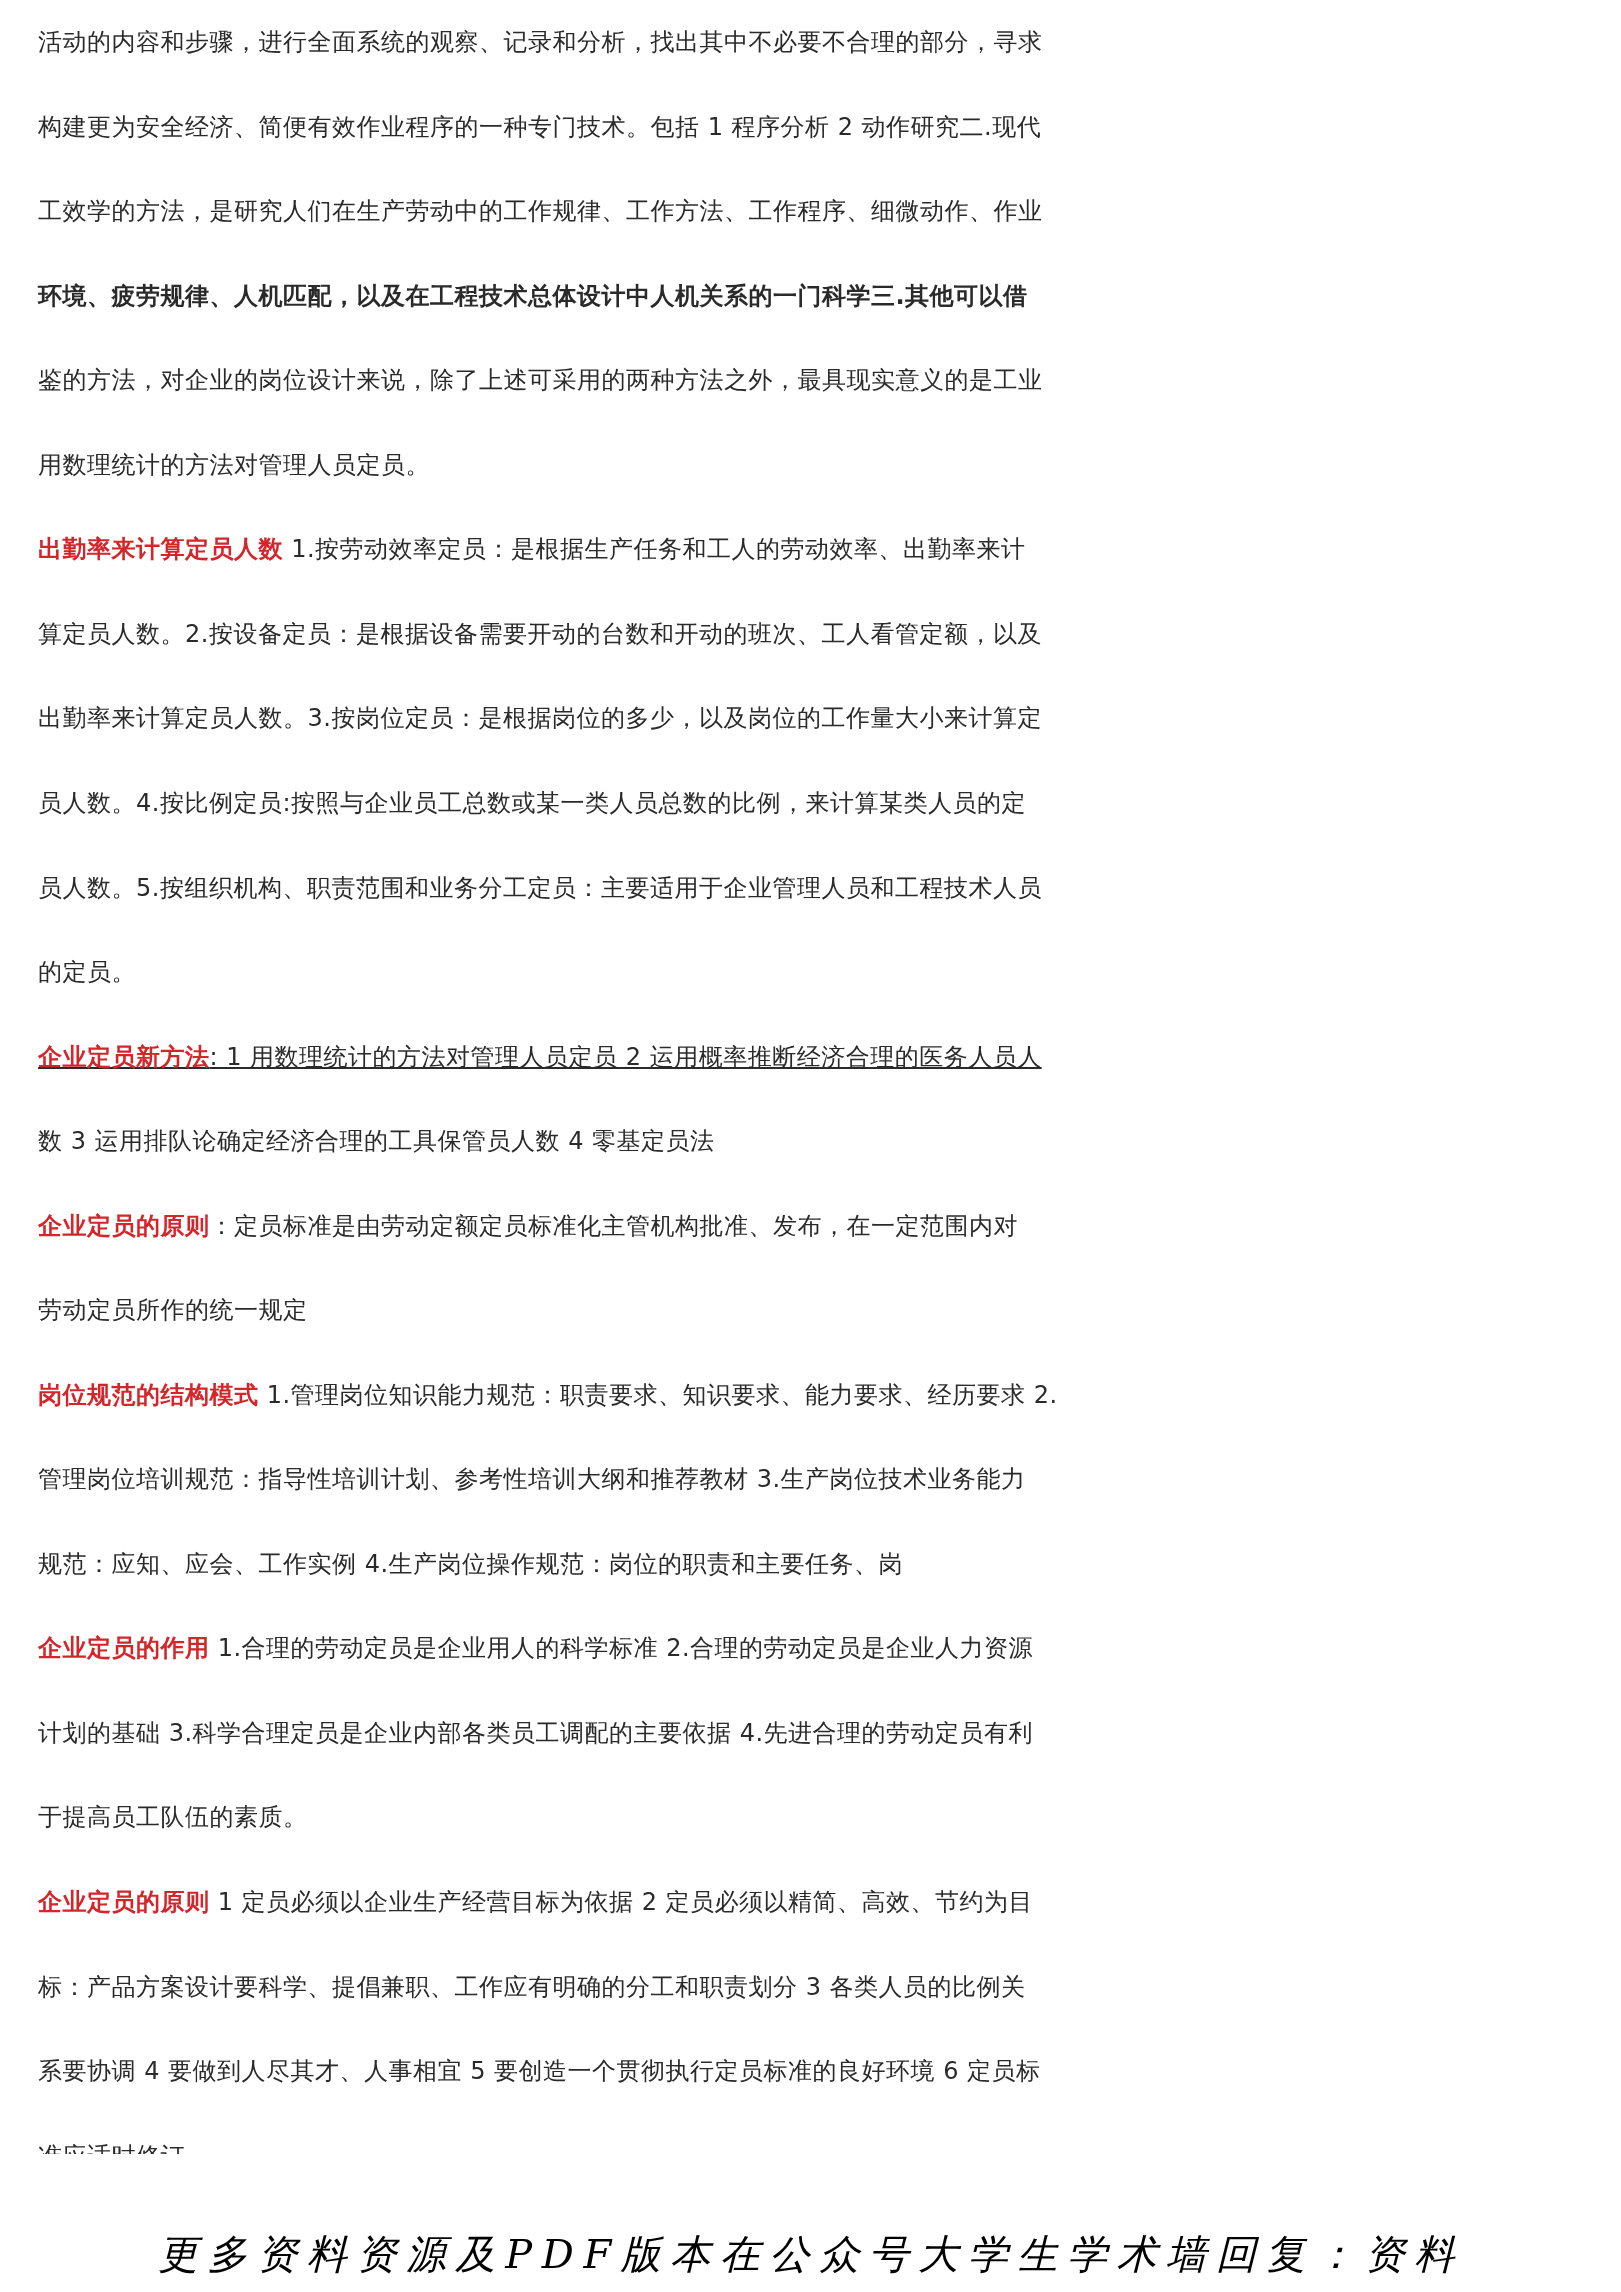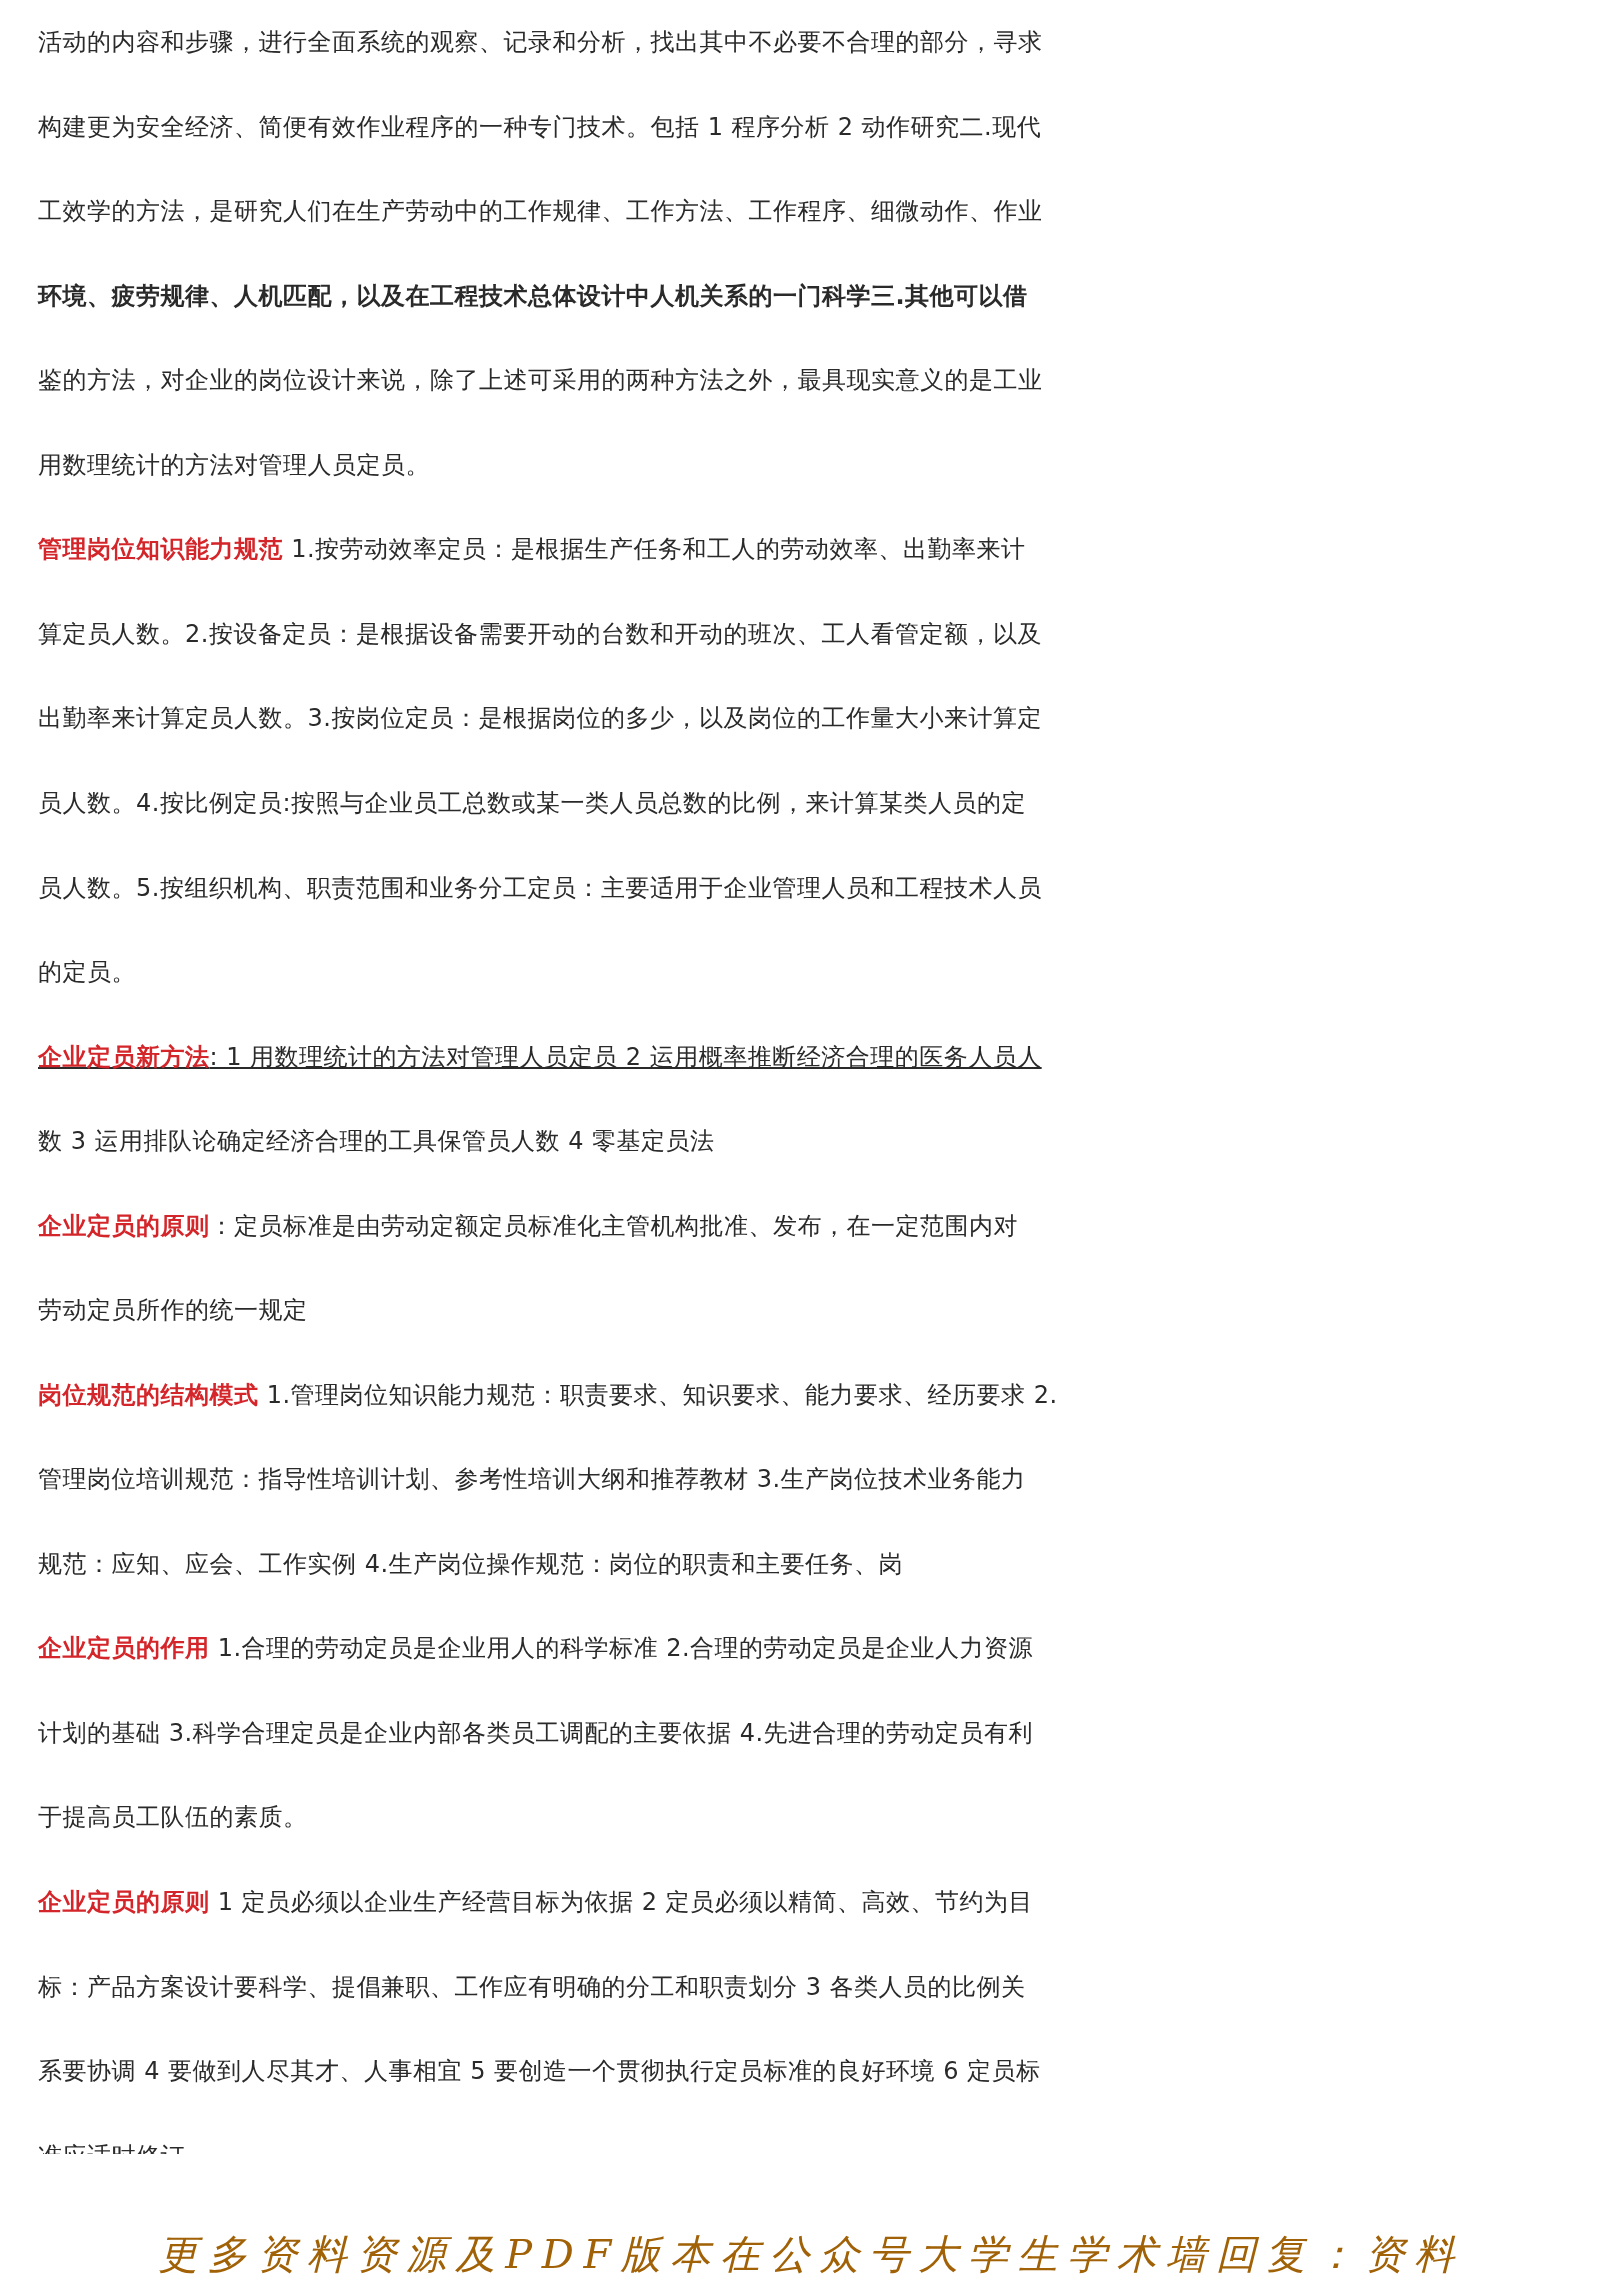--- a/index.html
+++ b/index.html
@@ -5,33 +5,33 @@
   html, body { margin: 0; padding: 0; background: #ffffff; }
   body { width: 1622px; height: 2292px; position: relative; overflow: hidden;
          font-family: "DejaVu Sans", "Liberation Sans", sans-serif; color: #2a2a2a; }
   .page { position: absolute; left: 38px; top: 0; width: 1556px; }
   .line { position: absolute; left: 0; white-space: nowrap; font-size: 24px; line-height: 42px;
           letter-spacing: 0.5px; }
   .hl { color: #d4262a; font-weight: bold; }
   .cut { height: 19px; overflow: hidden; }
   .footer { position: absolute; left: 0; width: 1622px; top: 2227px; text-align: center;
             font-family: "DejaVu Serif", "Liberation Serif", serif; font-size: 40px; font-style: italic;
-            color: #a16207; letter-spacing: 9.6px; }
+            color: #000000; letter-spacing: 9.6px; }
 </style>
 </head>
 <body>
 
 <div class="page" id="page">
     <div class="line" style="top: 21px;"><span>活动的内容和步骤，进行全面系统的观察、记录和分析，找出其中不必要不合理的部分，寻求</span></div>
     <div class="line" style="top: 106px;"><span>构建更为安全经济、简便有效作业程序的一种专门技术。包括 1 程序分析 2 动作研究二.现代</span></div>
     <div class="line" style="top: 190px;"><span>工效学的方法，是研究人们在生产劳动中的工作规律、工作方法、工作程序、细微动作、作业</span></div>
     <div class="line" style="top: 275px; font-weight: bold;"><span>环境、疲劳规律、人机匹配，以及在工程技术总体设计中人机关系的一门科学三.其他可以借</span></div>
     <div class="line" style="top: 359px;"><span>鉴的方法，对企业的岗位设计来说，除了上述可采用的两种方法之外，最具现实意义的是工业</span></div>
     <div class="line" style="top: 444px;"><span>用数理统计的方法对管理人员定员。</span></div>
-    <div class="line" style="top: 528px;"><span class="hl">管理岗位知识能力规范</span><span> 1.按劳动效率定员：是根据生产任务和工人的劳动效率、出勤率来计</span></div>
+    <div class="line" style="top: 528px;"><span class="hl">出勤率来计算定员人数</span><span> 1.按劳动效率定员：是根据生产任务和工人的劳动效率、出勤率来计</span></div>
     <div class="line" style="top: 613px;"><span>算定员人数。2.按设备定员：是根据设备需要开动的台数和开动的班次、工人看管定额，以及</span></div>
     <div class="line" style="top: 697px;"><span>出勤率来计算定员人数。3.按岗位定员：是根据岗位的多少，以及岗位的工作量大小来计算定</span></div>
     <div class="line" style="top: 782px;"><span>员人数。4.按比例定员:按照与企业员工总数或某一类人员总数的比例，来计算某类人员的定</span></div>
     <div class="line" style="top: 867px;"><span>员人数。5.按组织机构、职责范围和业务分工定员：主要适用于企业管理人员和工程技术人员</span></div>
     <div class="line" style="top: 951px;"><span>的定员。</span></div>
     <div class="line" style="top: 1036px; text-decoration: underline;"><span class="hl">企业定员新方法</span><span>: 1 用数理统计的方法对管理人员定员 2 运用概率推断经济合理的医务人员人</span></div>
     <div class="line" style="top: 1120px;"><span>数 3 运用排队论确定经济合理的工具保管员人数 4 零基定员法</span></div>
     <div class="line" style="top: 1205px;"><span class="hl">企业定员的原则</span><span>：定员标准是由劳动定额定员标准化主管机构批准、发布，在一定范围内对</span></div>
     <div class="line" style="top: 1289px;"><span>劳动定员所作的统一规定</span></div>
     <div class="line" style="top: 1374px; text-align: center;"><span class="hl">岗位规范的结构模式</span><span> 1.管理岗位知识能力规范：职责要求、知识要求、能力要求、经历要求 2.</span></div>

